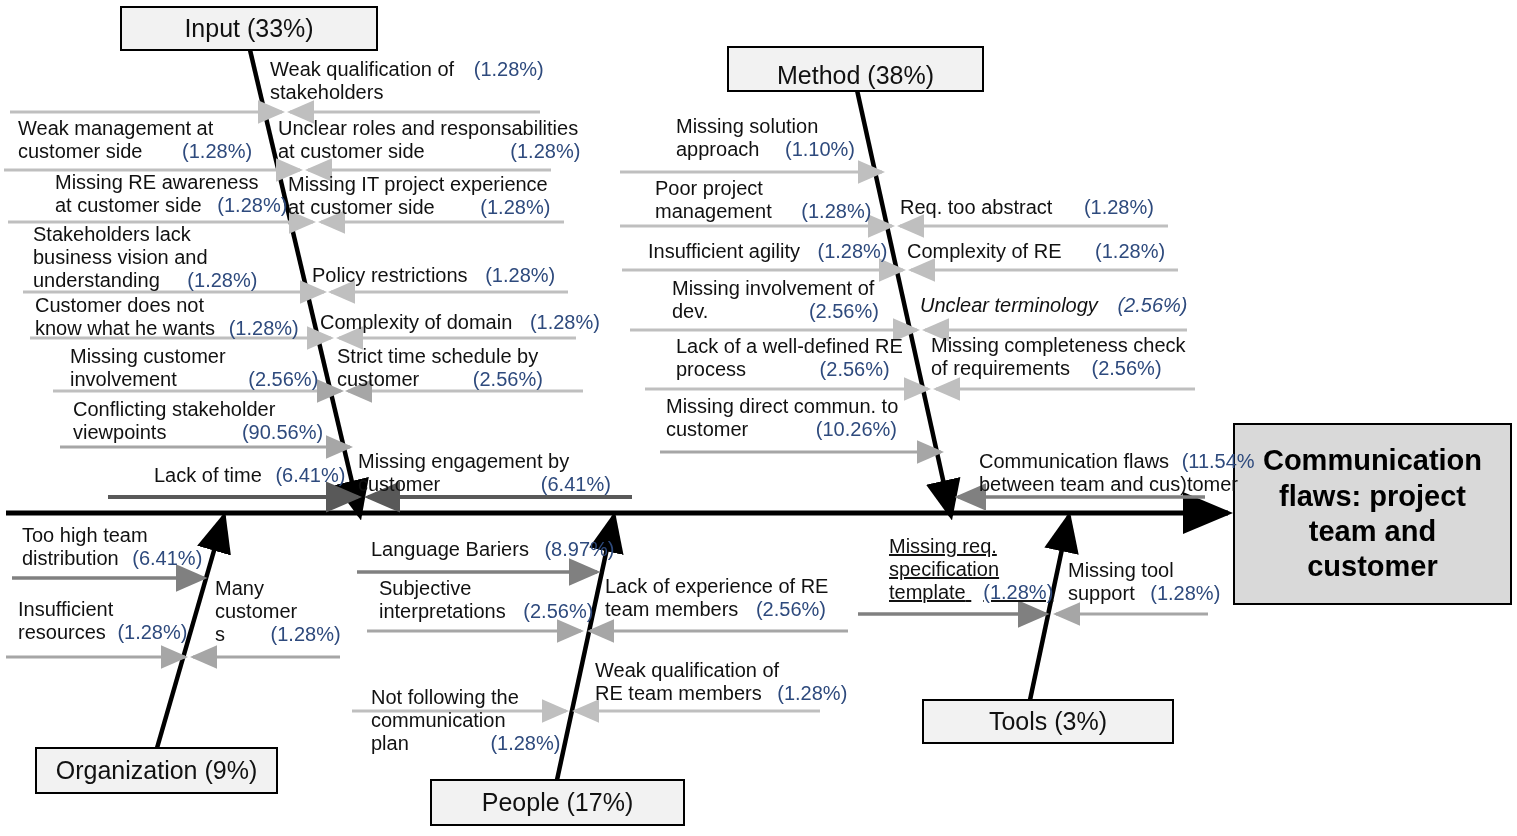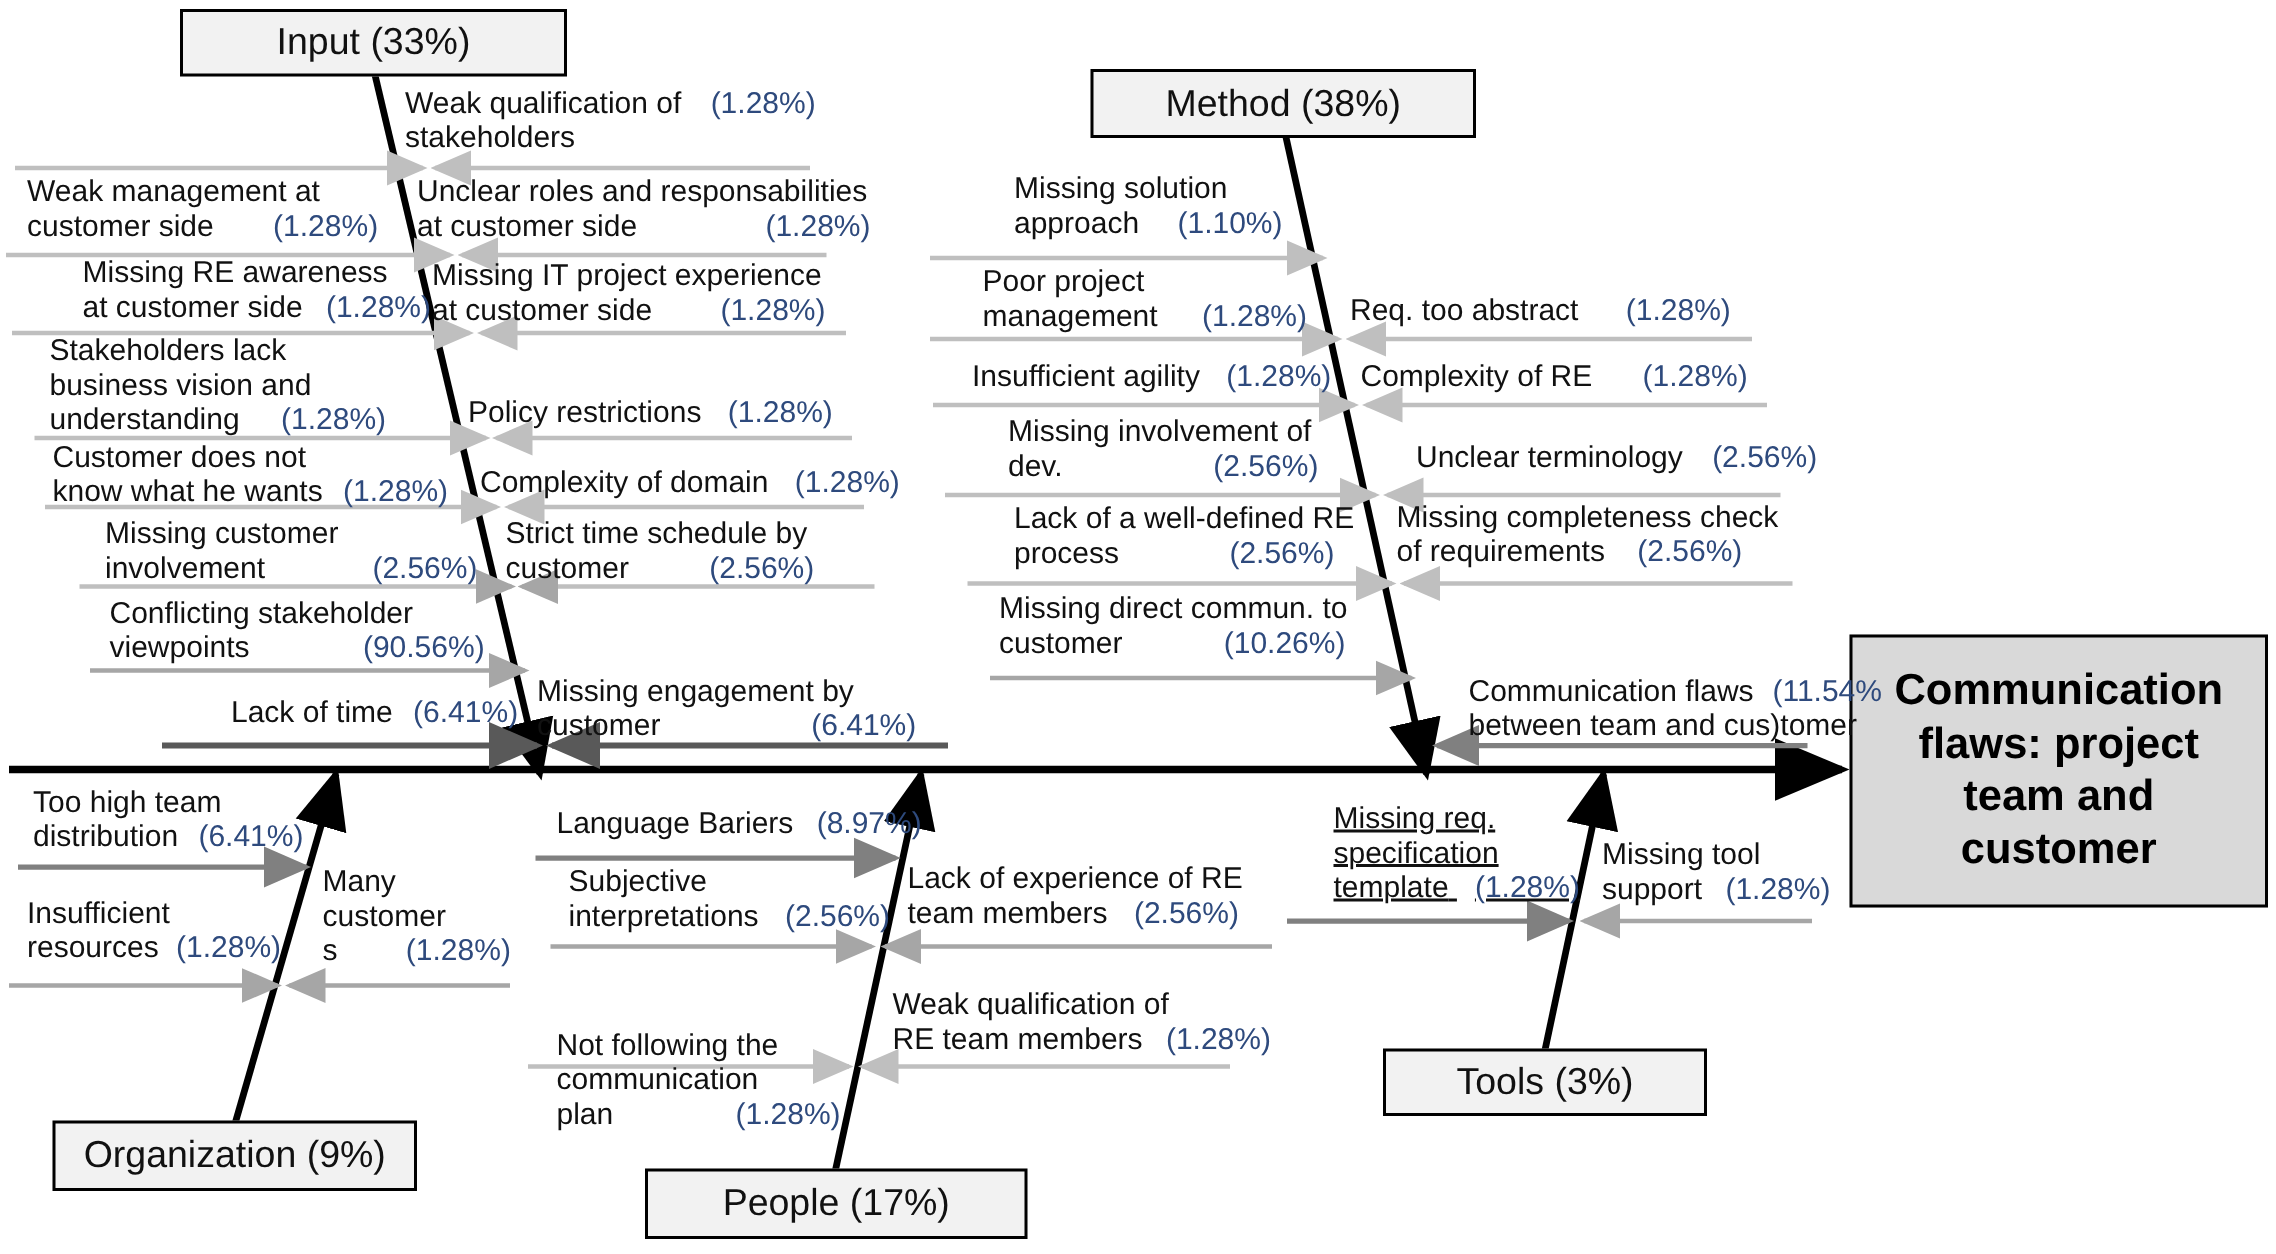--- a/index.html
+++ b/index.html
@@ -109,33 +109,33 @@
     <line x1="820" y1="711" x2="575" y2="711" stroke="#BFBFBF" stroke-width="3" marker-end="url(#ar-light-l)"></line>
 
     <line x1="858" y1="614" x2="1046" y2="614" stroke="#808080" stroke-width="3.5" marker-end="url(#ar-dark)"></line>
     <line x1="1208" y1="614" x2="1056" y2="614" stroke="#A6A6A6" stroke-width="3" marker-end="url(#ar-mid)"></line>
   </svg>
 
   <div class="cat-box" style="left:120px;top:6px;width:258px;height:45px;">
     <span>Input (33%)</span>
   </div>
 
-  <div class="cat-box" style="left:727px;top:46px;width:257px;height:46px;">
+  <div class="cat-box" style="left:727px;top:46px;width:257px;height:46px;align-items:flex-end;">
     <span>Method (38%)</span>
   </div>
 
   <div class="cat-box" style="left:35px;top:747px;width:243px;height:47px;">
     <span>Organization (9%)</span>
   </div>
 
   <div class="cat-box" style="left:430px;top:779px;width:255px;height:47px;">
     <span>People (17%)</span>
   </div>
 
-  <div class="cat-box" style="left:922px;top:699px;width:216px;height:45px;">
+  <div class="cat-box" style="left:922px;top:699px;width:252px;height:45px;">
     <span>Tools (3%)</span>
   </div>
 
   <div class="head-box" style="left:1233px;top:423px;width:279px;height:182px;flex-direction:column;">
     <div>Communication</div>
     <div>flaws: project</div>
     <div>team and</div>
     <div>customer</div>
   </div>
 
@@ -259,21 +259,21 @@
   <div class="cause r" style="left:900px;top:196px;width:300px;">
     <span class="txt">Req. too abstract</span>
     <span class="pct" style="margin-left:26px;">(1.28%)</span>
   </div>
 
   <div class="cause r" style="left:907px;top:240px;width:300px;">
     <span class="txt">Complexity of RE</span>
     <span class="pct" style="margin-left:28px;">(1.28%)</span>
   </div>
 
-  <div class="cause r" style="left:944px;top:294px;width:300px;">
+  <div class="cause r" style="left:920px;top:294px;width:300px;font-style:italic;">
     <span class="txt">Unclear terminology</span>
     <span class="pct" style="margin-left:14px;">(2.56%)</span>
   </div>
 
   <div class="cause r" style="left:931px;top:334px;width:300px;">
     <span class="txt">Missing completeness check</span><br>
     <span class="txt">of requirements</span>
     <span class="pct" style="margin-left:16px;">(2.56%)</span>
   </div>
 

